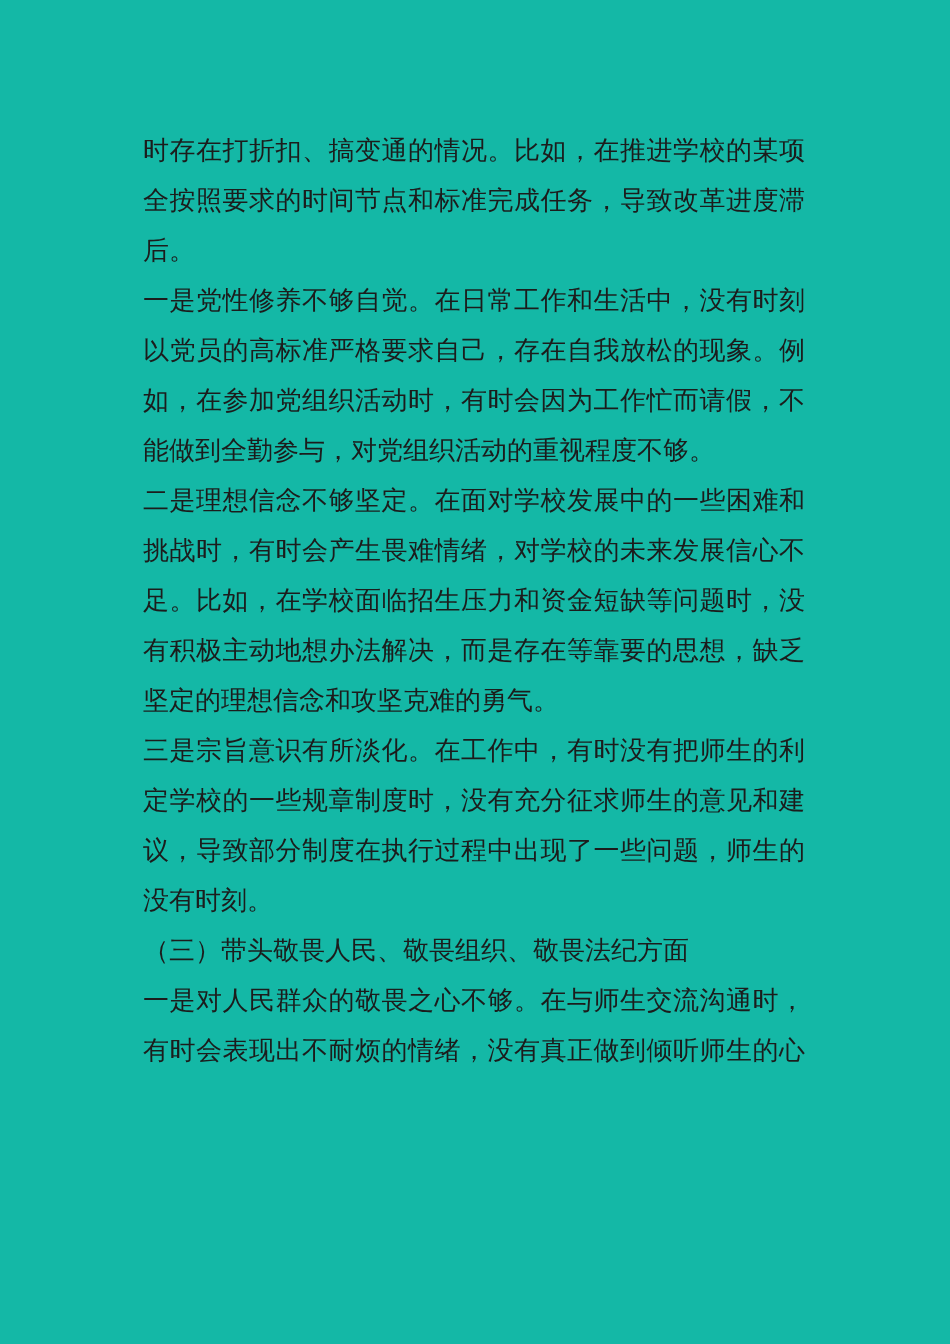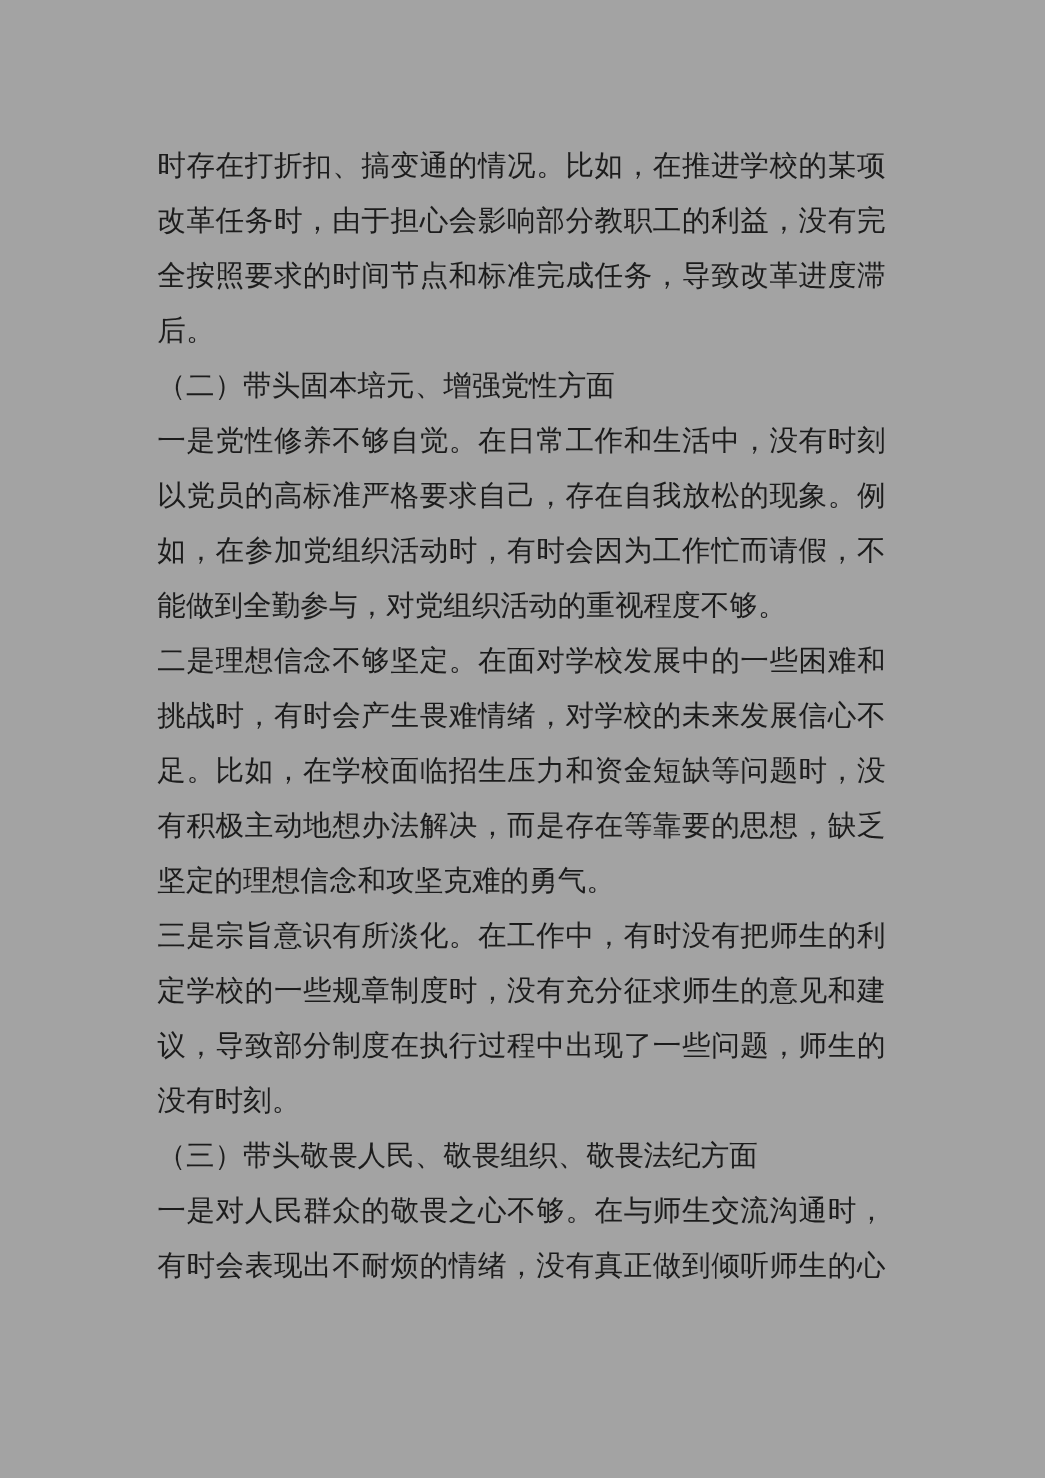--- a/index.html
+++ b/index.html
@@ -9,21 +9,21 @@
   .canvas {
     position: relative;
     width: 950px;
     height: 1344px;
     background: #ffffff;
     overflow: hidden;
   }
   .page {
     position: absolute;
     inset: 0;
-    background: #a3a3a3;
+    background: #14b8a6;
   }
   .text-column {
     position: absolute;
     left: 143px;
     top: 126px;
     width: 662px;
     font-family: "Liberation Serif", "DejaVu Serif", serif;
     font-weight: normal;
   }
   .line {
@@ -42,24 +42,22 @@
     text-justify: inter-character;
   }
 </style>
 </head>
 <body>
 
 <div class="canvas">
   <div class="page">
     <div class="text-column">
       <div class="line fill">时存在打折扣、搞变通的情况。比如，在推进学校的某项</div>
-      <div class="line fill">改革任务时，由于担心会影响部分教职工的利益，没有完</div>
       <div class="line fill">全按照要求的时间节点和标准完成任务，导致改革进度滞</div>
       <div class="line">后。</div>
-      <div class="line">（二）带头固本培元、增强党性方面</div>
       <div class="line fill">一是党性修养不够自觉。在日常工作和生活中，没有时刻</div>
       <div class="line fill">以党员的高标准严格要求自己，存在自我放松的现象。例</div>
       <div class="line fill">如，在参加党组织活动时，有时会因为工作忙而请假，不</div>
       <div class="line">能做到全勤参与，对党组织活动的重视程度不够。</div>
       <div class="line fill">二是理想信念不够坚定。在面对学校发展中的一些困难和</div>
       <div class="line fill">挑战时，有时会产生畏难情绪，对学校的未来发展信心不</div>
       <div class="line fill">足。比如，在学校面临招生压力和资金短缺等问题时，没</div>
       <div class="line fill">有积极主动地想办法解决，而是存在等靠要的思想，缺乏</div>
       <div class="line">坚定的理想信念和攻坚克难的勇气。</div>
       <div class="line fill">三是宗旨意识有所淡化。在工作中，有时没有把师生的利</div>

